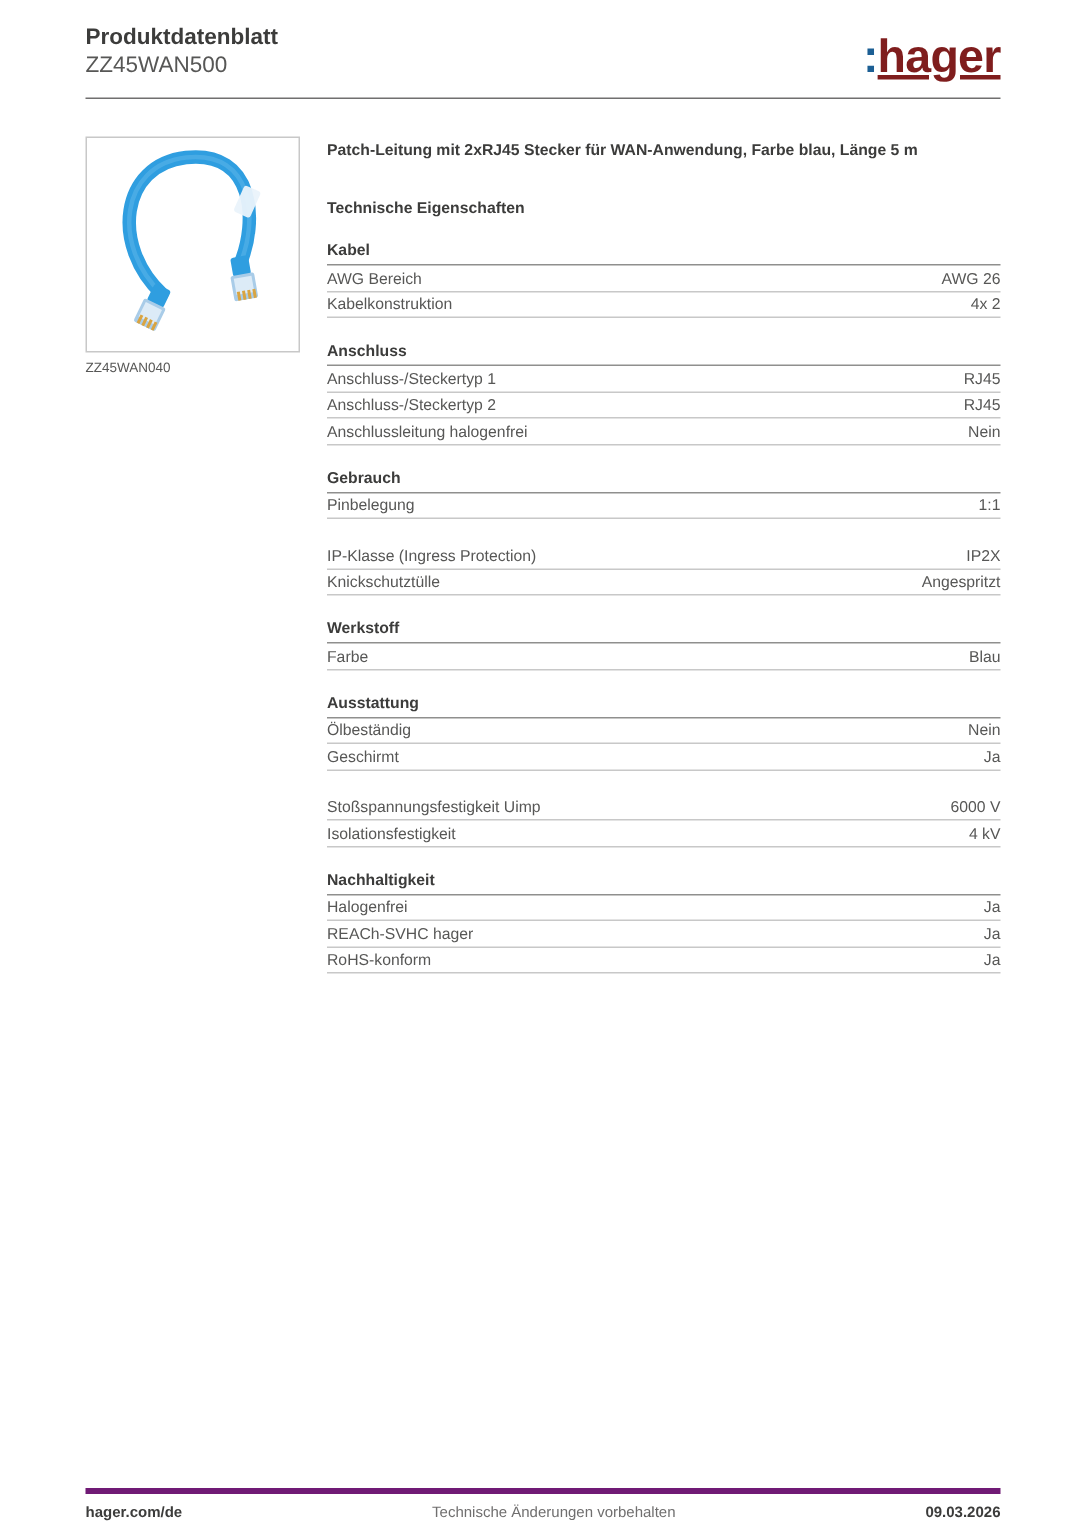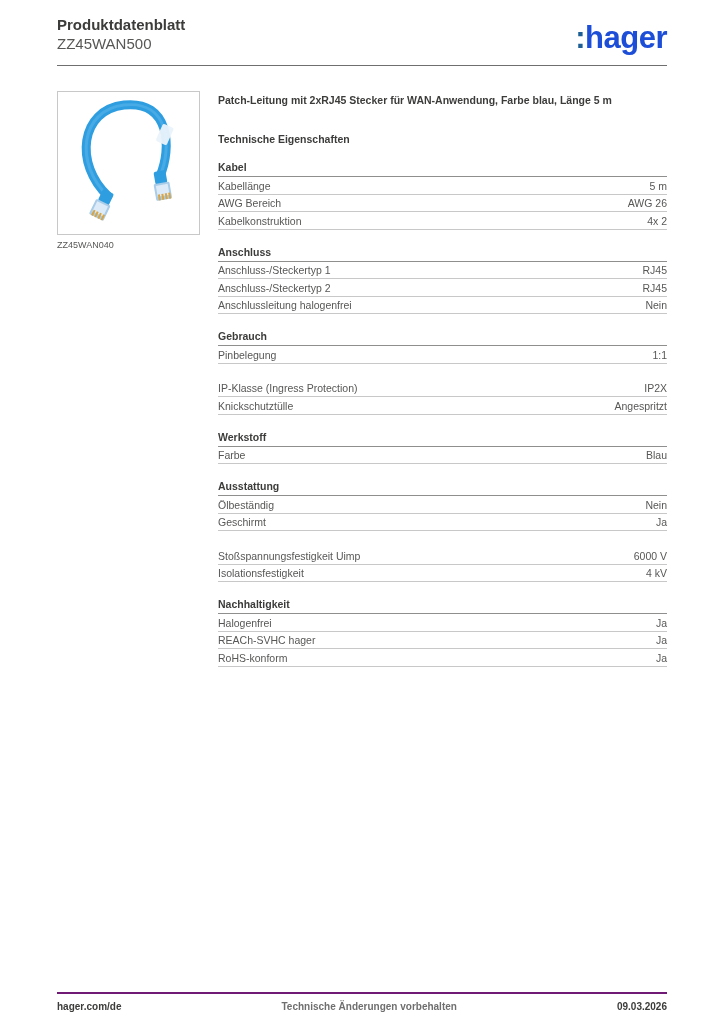--- a/index.html
+++ b/index.html
@@ -26,21 +26,21 @@
   .doc-code  { font-size: 15px; font-weight: normal; color: #575756; line-height: 1.25; }
   .logo {
     font-size: 31px;
     font-weight: bold;
     letter-spacing: -0.5px;
     line-height: 1;
     margin-top: 6px;
     user-select: none;
   }
   .logo .colon { color: #1c5f94; }
-  .logo .word  { color: #1d4ed8; }
+  .logo .word  { color: #7f1d1d; text-decoration: underline; }
   .header-rule { border: 0; border-top: 1px solid #706f6f; margin-top: 11px; }
 
   
   .content { display: flex; margin-top: 25px; }
   .left-col { width: 143px; flex: 0 0 143px; }
   .right-col { flex: 1; margin-left: 18px; }
 
   .product-image-box {
     width: 143px;
     height: 144px;
@@ -87,29 +87,29 @@
   }
   .spec-label { text-align: left; }
   .spec-value { text-align: right; white-space: nowrap; }
 
   
   .footer {
     position: absolute;
     left: 57px;
     right: 57px;
     top: 992px;
-    border-top: 2px solid #701a75;
+    border-top: 4px solid #701a75;
     padding-top: 7px;
     display: flex;
     justify-content: space-between;
     align-items: baseline;
     font-size: 10px;
   }
   .footer .site { font-weight: bold; color: #3c3c3b; text-decoration: none; }
-  .footer .notice { color: #706f6f; font-weight: bold; }
+  .footer .notice { color: #706f6f; font-weight: normal; }
   .footer .date { font-weight: bold; color: #3c3c3b; text-align: right; }
 </style>
 </head>
 <body>
 
 <div class="page">
   <div class="inner">
 
     <div class="header">
       <div>
@@ -160,24 +160,20 @@
       </div>
 
       <div class="right-col">
         <div class="description">Patch-Leitung mit 2xRJ45 Stecker für WAN-Anwendung, Farbe blau, Länge 5 m</div>
         <div class="tech-title">Technische Eigenschaften</div>
         <div>
   <div class="spec-section">
     <div class="section-title">Kabel</div>
     <div>
                 <div class="spec-row">
-                  <span class="spec-label">Kabellänge</span>
-                  <span class="spec-value">5 m</span>
-                </div>
-                <div class="spec-row">
                   <span class="spec-label">AWG Bereich</span>
                   <span class="spec-value">AWG 26</span>
                 </div>
                 <div class="spec-row">
                   <span class="spec-label">Kabelkonstruktion</span>
                   <span class="spec-value">4x 2</span>
                 </div>
               </div>
   </div>
 

